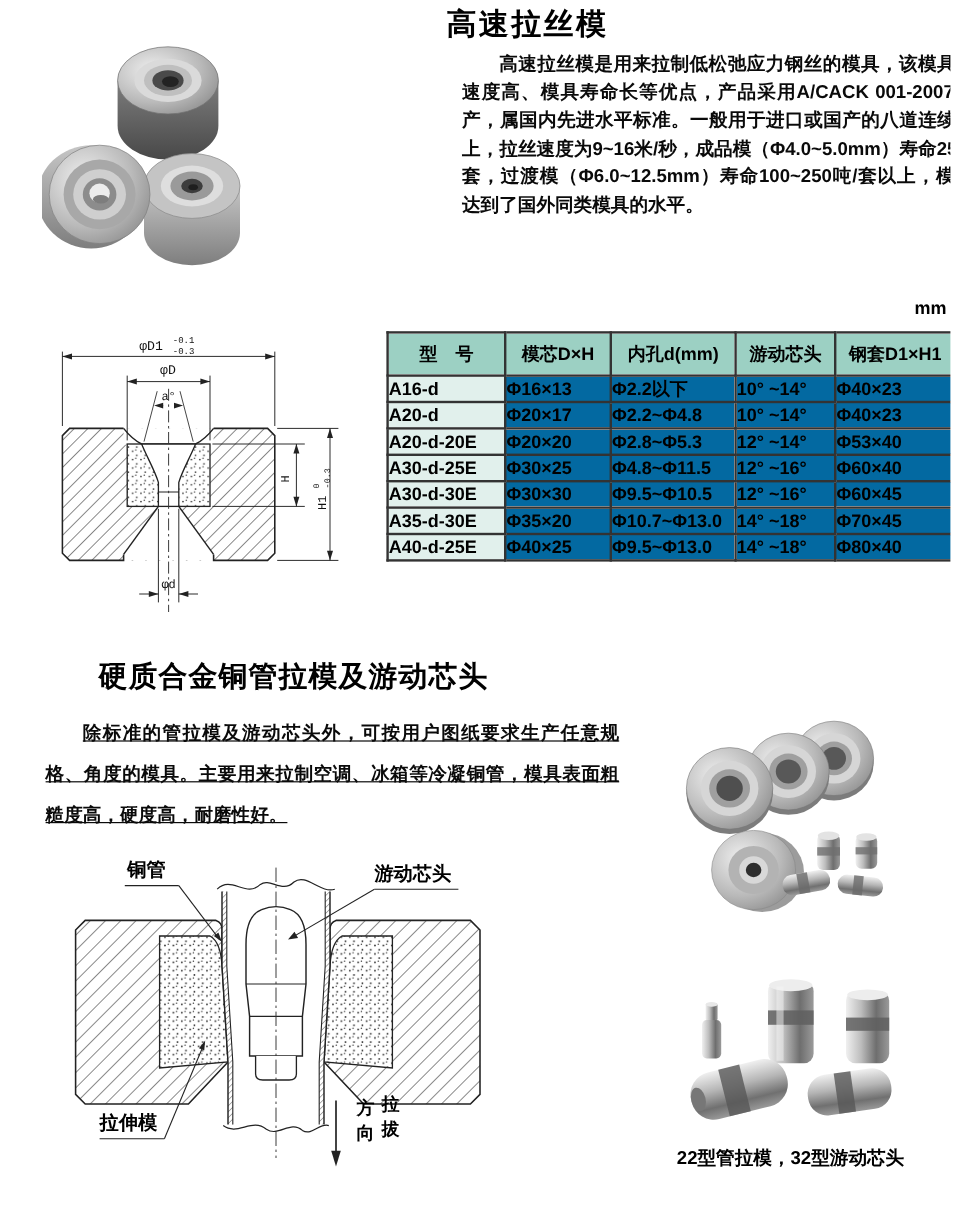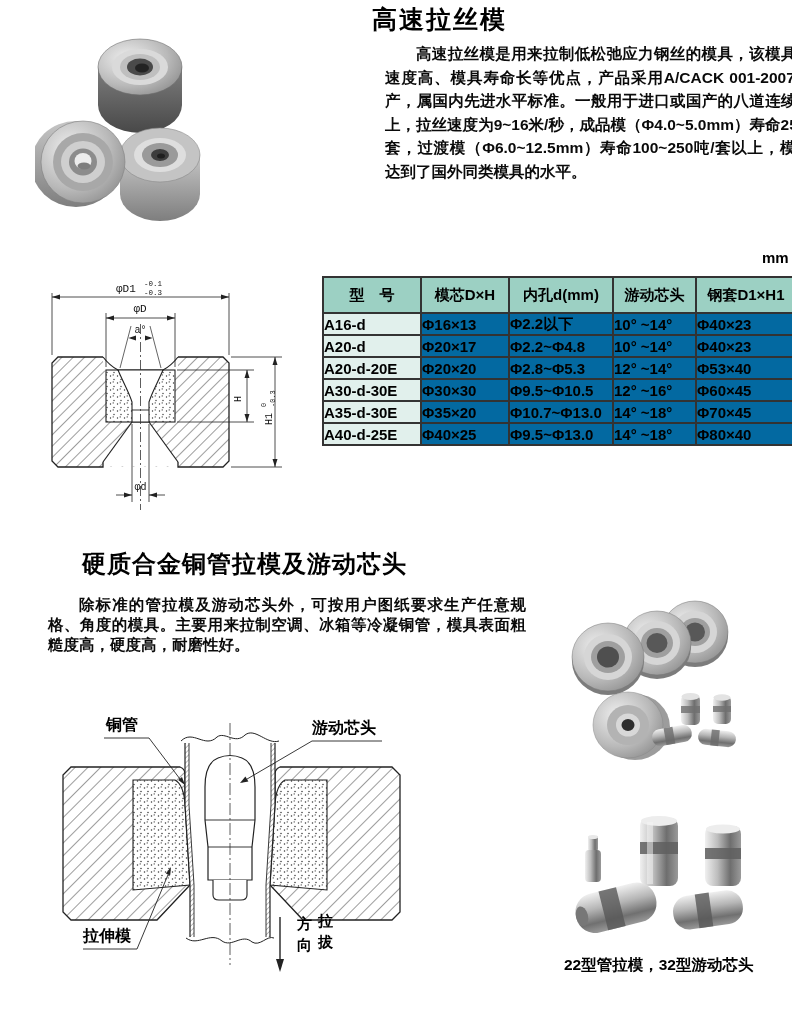--- a/index.html
+++ b/index.html
@@ -3,21 +3,21 @@
 <meta charset="utf-8">
 <style>
   html,body{margin:0;padding:0;background:#fff;}
   .page{position:relative;width:792px;height:1014px;background:#ffffff;overflow:hidden;
         font-family:"Liberation Sans","DejaVu Sans",sans-serif;color:#000;}
   .abs{position:absolute;}
   .title1{left:372px;top:3px;font-size:25px;font-weight:bold;letter-spacing:2px;white-space:nowrap;}
   .title2{left:44px;top:548px;font-size:24px;font-weight:bold;letter-spacing:1px;white-space:nowrap;margin-left:38px;}
   .para{margin:0;font-size:15.5px;font-weight:600;text-align:justify;text-indent:2em;color:#0a0a0a;}
   .para1{left:337px;top:42px;width:459px;line-height:23.5px;margin-left:48px;}
-  .para2{left:48px;top:595px;width:478px;line-height:20px;}
+  .para2{left:38px;top:595px;width:478px;line-height:34px;text-decoration:underline;}
   .mm-label{left:762px;top:249px;font-size:15px;font-weight:600;}
   table.spec{position:absolute;left:322px;top:276px;width:473px;border-collapse:collapse;table-layout:fixed;}
   table.spec th,table.spec td{border:2px solid #333;vertical-align:middle;
         padding:0;font-size:15px;overflow:hidden;white-space:nowrap;}
   table.spec th{height:34px;background:var(--thbg,#9cd0c3);font-weight:bold;}
   table.spec td{height:20px;font-weight:600;background:#0369a1;}
   table.spec td.rowhead{background:var(--rhbg,#e1f0ec);}
   .dlabel{font-size:16px;font-weight:600;white-space:nowrap;text-align:center;}
   .vtext{font-size:15px;font-weight:600;width:17px;line-height:21px;word-break:break-all;text-align:center;}
   .caption{left:564px;top:955px;font-size:15.5px;font-weight:600;white-space:nowrap;}
@@ -124,20 +124,27 @@
           <td>Φ40×23</td>
         </tr>
         <tr>
           <td class="rowhead">A20-d-20E</td>
           <td>Φ20×20</td>
           <td>Φ2.8~Φ5.3</td>
           <td>12° ~14°</td>
           <td>Φ53×40</td>
         </tr>
         <tr>
+          <td class="rowhead">A30-d-25E</td>
+          <td>Φ30×25</td>
+          <td>Φ4.8~Φ11.5</td>
+          <td>12° ~16°</td>
+          <td>Φ60×40</td>
+        </tr>
+        <tr>
           <td class="rowhead">A30-d-30E</td>
           <td>Φ30×30</td>
           <td>Φ9.5~Φ10.5</td>
           <td>12° ~16°</td>
           <td>Φ60×45</td>
         </tr>
         <tr>
           <td class="rowhead">A35-d-30E</td>
           <td>Φ35×20</td>
           <td>Φ10.7~Φ13.0</td>

